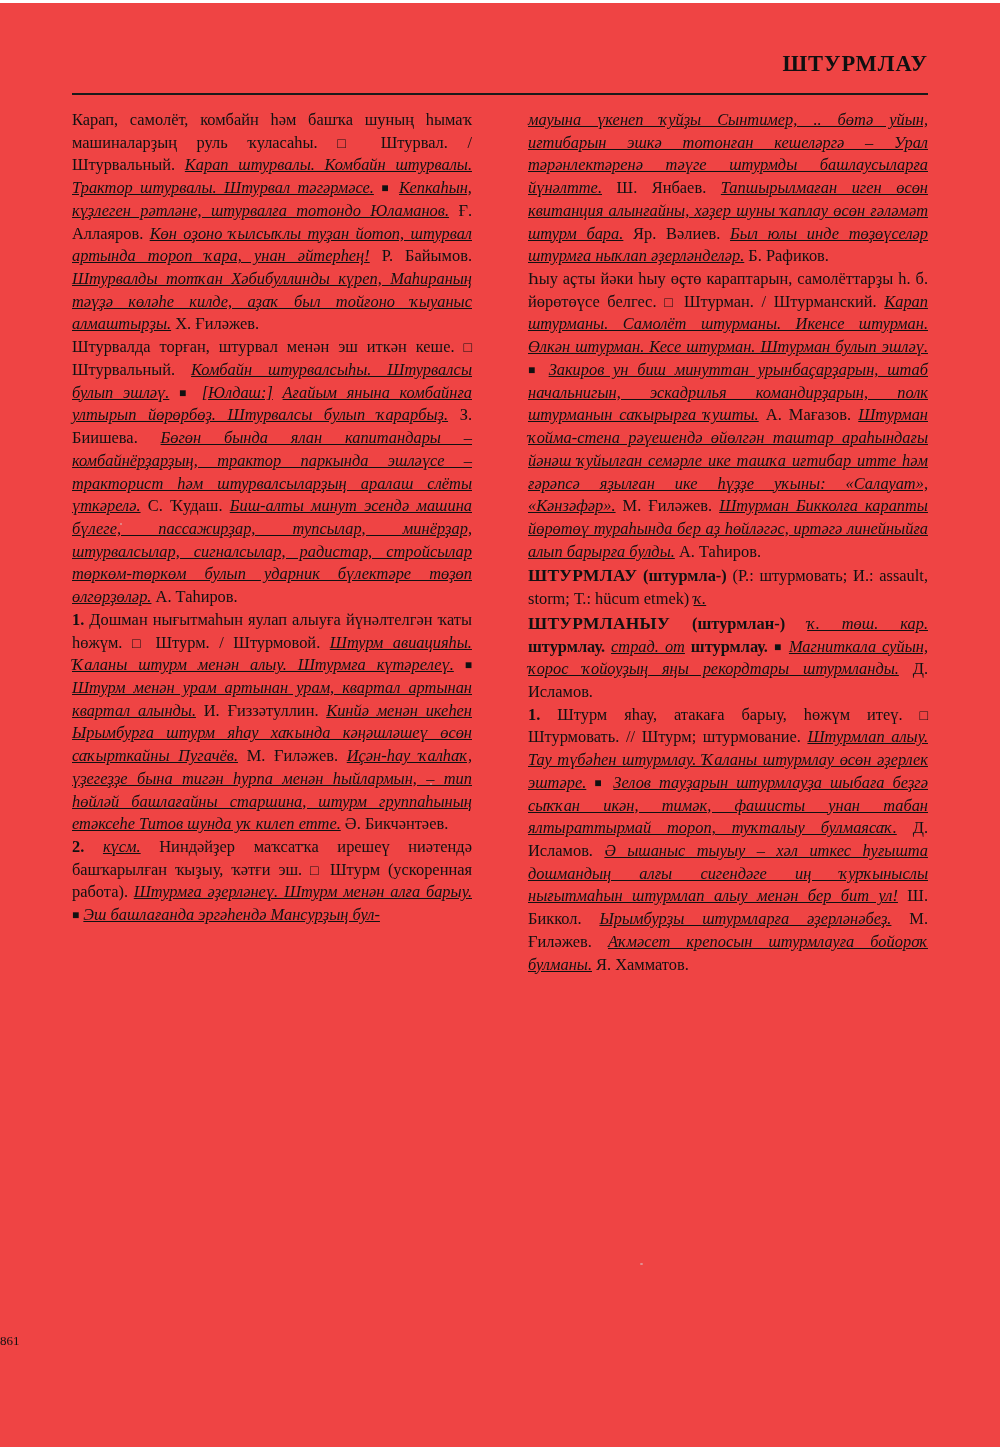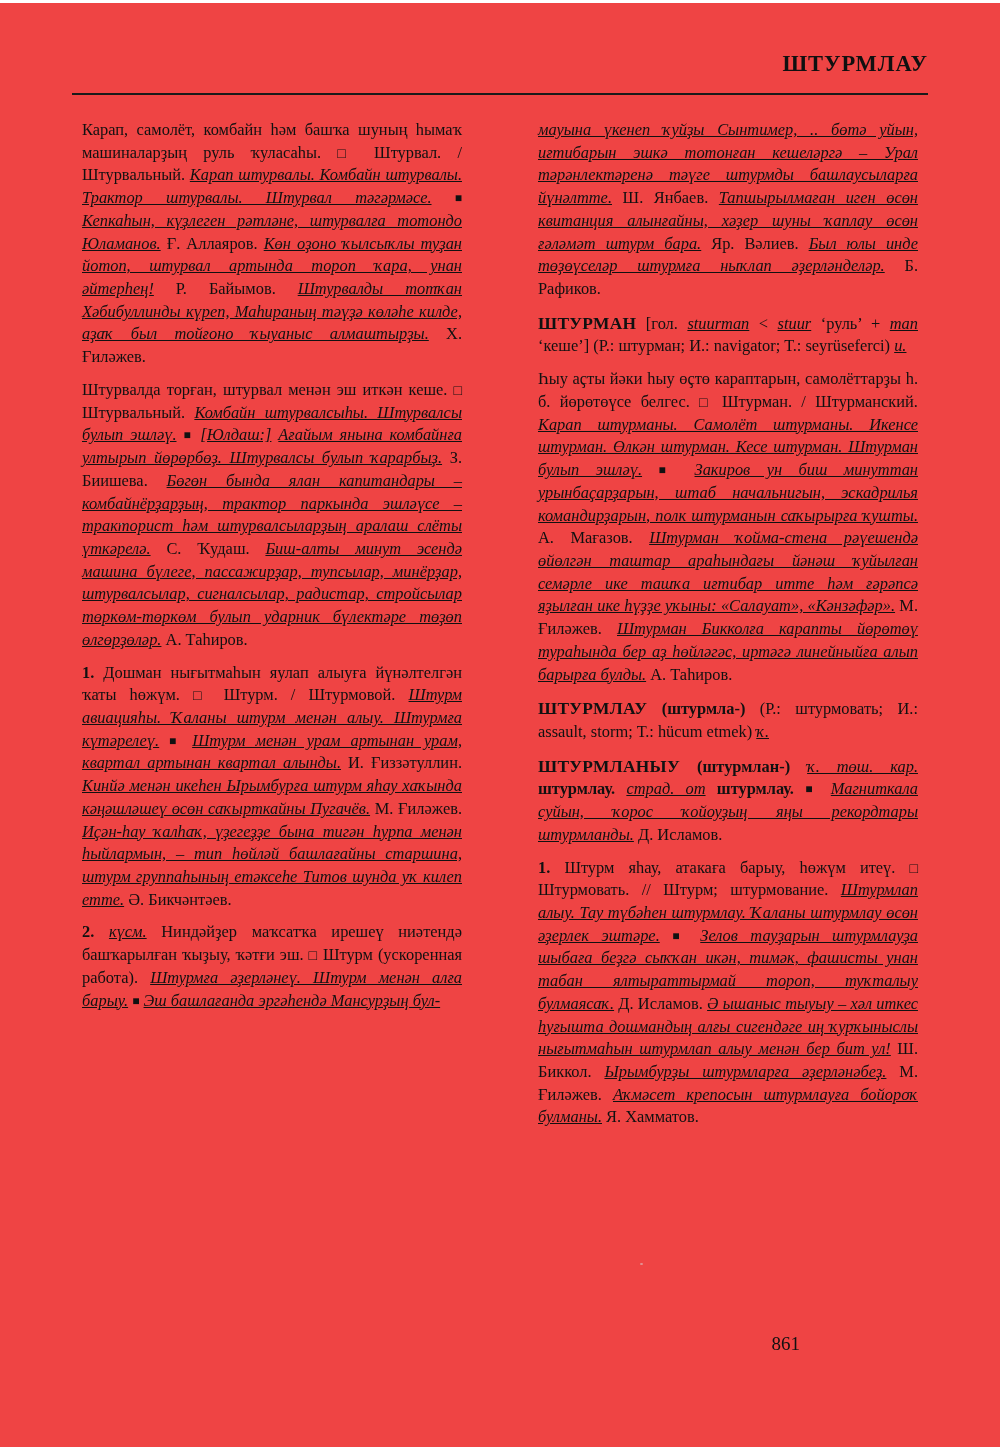--- a/index.html
+++ b/index.html
@@ -59,21 +59,21 @@
     font-size: 16.4px;
     line-height: 1.385;
     text-align: justify;
     text-justify: inter-word;
     hyphens: manual;
     color: #111111;
   }
   .col-left { left: 0; }
   .col-right { left: 456px; }
   .col p {
-    margin: 10px;
+    margin: 0;
     text-indent: 0;
   }
   .para-indent { text-indent: 23px; }
   .it { font-style: italic; text-decoration: underline; }
   .bd { font-weight: bold; }
   .hw {
     font-weight: bold;
     font-size: 17.4px;
     letter-spacing: 0.3px;
   }
@@ -85,22 +85,22 @@
   .sq-open {
     font-size: 14px;
     vertical-align: 0px;
   }
   .num { font-weight: bold; }
   .folio {
     position: absolute;
     left: 0;
     top: 1330px;
     width: 800px;
-    text-align: right;
-    font-size: 19px;
+    text-align: left;
+    font-size: 13px;
     color: #111111;
   }
   .speck {
     position: absolute;
     background: #d8d8d8;
     border-radius: 50%;
     opacity: .55;
   }
 </style>
 </head>
@@ -126,21 +126,20 @@
       <p class="para-indent"><span class="num">1.</span> <span>Дошман нығытмаһын яулап алыуға йүнәлтелгән ҡаты һөжүм.</span> <span class="sq-open">□</span> <span>Штурм. / Штурмовой.</span> <span class="it">Штурм авиацияһы. Ҡаланы штурм менән алыу. Штурмға күтәрелеү.</span> <span class="sq-filled">■</span> <span class="it">Штурм менән урам артынан урам, квартал артынан квартал алынды.</span> <span>И. Ғиззәтуллин.</span> <span class="it">Кинйә менән икеһен Ырымбурға штурм яһау хаҡында кәңәшләшеү өсөн саҡырткайны Пугачёв.</span> <span>М. Ғиләжев.</span> <span class="it">Иҫән-һау ҡалһаҡ, үҙегеҙҙе бына тигән һурпа менән һыйлармын, – тип һөйләй башлағайны старшина, штурм группаһының етәксеһе Титов шунда уҡ килеп етте.</span> <span>Ә. Бикчәнтәев.</span></p>
 
       <p class="para-indent"><span class="num">2.</span> <span class="it">күсм.</span> <span>Ниндәйҙер маҡсатҡа ирешеү ниәтендә башҡарылған ҡыҙыу, ҡәтғи эш.</span> <span class="sq-open">□</span> <span>Штурм (ускоренная работа).</span> <span class="it">Штурмға әҙерләнеү. Штурм менән алға барыу.</span> <span class="sq-filled">■</span> <span class="it">Эш башлағанда эргәһендә Мансурҙың бул-</span></p>
 
     </div>
 
     <div class="col col-right">
 
       <p><span class="it">мауына үкенеп ҡуйҙы Сынтимер, .. бөтә уйын, иғтибарын эшкә тотонған кешеләргә – Урал тәрәнлектәренә тәүге штурмды башлаусыларға йүнәлтте.</span> <span>Ш. Янбаев.</span> <span class="it">Тапшырылмаған иген өсөн квитанция алынғайны, хәҙер шуны ҡаплау өсөн ғәләмәт штурм бара.</span> <span>Яр. Вәлиев.</span> <span class="it">Был юлы инде төҙөүселәр штурмға ныҡлап әҙерләнделәр.</span> <span>Б. Рафиков.</span></p>
 
-      <p class="para-indent"><span class="hw">ШТУРМАН</span> <span>[<span>гол. </span><span class="it">stuurman</span><span> &lt; </span><span class="it">stuur</span><span> ‘руль’ + </span><span class="it">man</span><span> ‘кеше’]</span></span> <span>(Р.: штурман; И.: navigator; Т.: seyrüseferci)</span> <span class="it">и.</span></p>
 
       <p class="para-indent"><span>Һыу аҫты йәки һыу өҫтө караптарын, самолёттарҙы һ. б. йөрөтөүсе белгес.</span> <span class="sq-open">□</span> <span>Штурман. / Штурманский.</span> <span class="it">Карап штурманы. Самолёт штурманы. Икенсе штурман. Өлкән штурман. Кесе штурман. Штурман булып эшләү.</span> <span class="sq-filled">■</span> <span class="it">Закиров ун биш минуттан урынбаҫарҙарын, штаб начальнигын, эскадрилья командирҙарын, полк штурманын саҡырырға ҡушты.</span> <span>А. Мағазов.</span> <span class="it">Штурман ҡойма-стена рәүешендә өйөлгән таштар араһындағы йәнәш ҡуйылған семәрле ике ташҡа иғтибар итте һәм ғәрәпсә яҙылған ике һүҙҙе уҡыны: «Салауат», «Кәнзәфәр».</span> <span>М. Ғиләжев.</span> <span class="it">Штурман Бикколға карапты йөрөтөү тураһында бер аҙ һөйләгәс, иртәгә линейныйға алып барырға булды.</span> <span>А. Таһиров.</span></p>
 
       <p class="para-indent"><span class="hw">ШТУРМЛАУ</span> <span class="bd">(штурмла-)</span> <span>(Р.: штурмовать; И.: assault, storm; Т.: hücum etmek)</span> <span class="it">ҡ.</span></p>
 
       <p class="para-indent"><span class="hw">ШТУРМЛАНЫУ</span> <span class="bd">(штурмлан-)</span> <span class="it">ҡ. төш. кар.</span> <span class="bd">штурмлау.</span> <span class="it">страд. от</span> <span class="bd">штурмлау.</span> <span class="sq-filled">■</span> <span class="it">Магниткала суйын, ҡорос ҡойоуҙың яңы рекордтары штурмланды.</span> <span>Д. Исламов.</span></p>
 
       <p class="para-indent"><span class="num">1.</span> <span>Штурм яһау, атакаға барыу, һөжүм итеү.</span> <span class="sq-open">□</span> <span>Штурмовать. // Штурм; штурмование.</span> <span class="it">Штурмлап алыу. Тау түбәһен штурмлау. Ҡаланы штурмлау өсөн әҙерлек эштәре.</span> <span class="sq-filled">■</span> <span class="it">Зелов тауҙарын штурмлауҙа шыбаға беҙгә сыҡҡан икән, тимәк, фашисты унан табан ялтыраттырмай тороп, туҡталыу булмаясаҡ.</span> <span>Д. Исламов.</span> <span class="it">Ә ышаныс тыуыу – хәл иткес һуғышта дошмандың алғы сигендәге иң ҡурҡыныслы нығытмаһын штурмлап алыу менән бер бит ул!</span> <span>Ш. Биккол.</span> <span class="it">Ырымбурҙы штурмларға әҙерләнәбеҙ.</span> <span>М. Ғиләжев.</span> <span class="it">Аҡмәсет крепосын штурмлауға бойороҡ булманы.</span> <span>Я. Хамматов.</span></p>
 
     </div>

